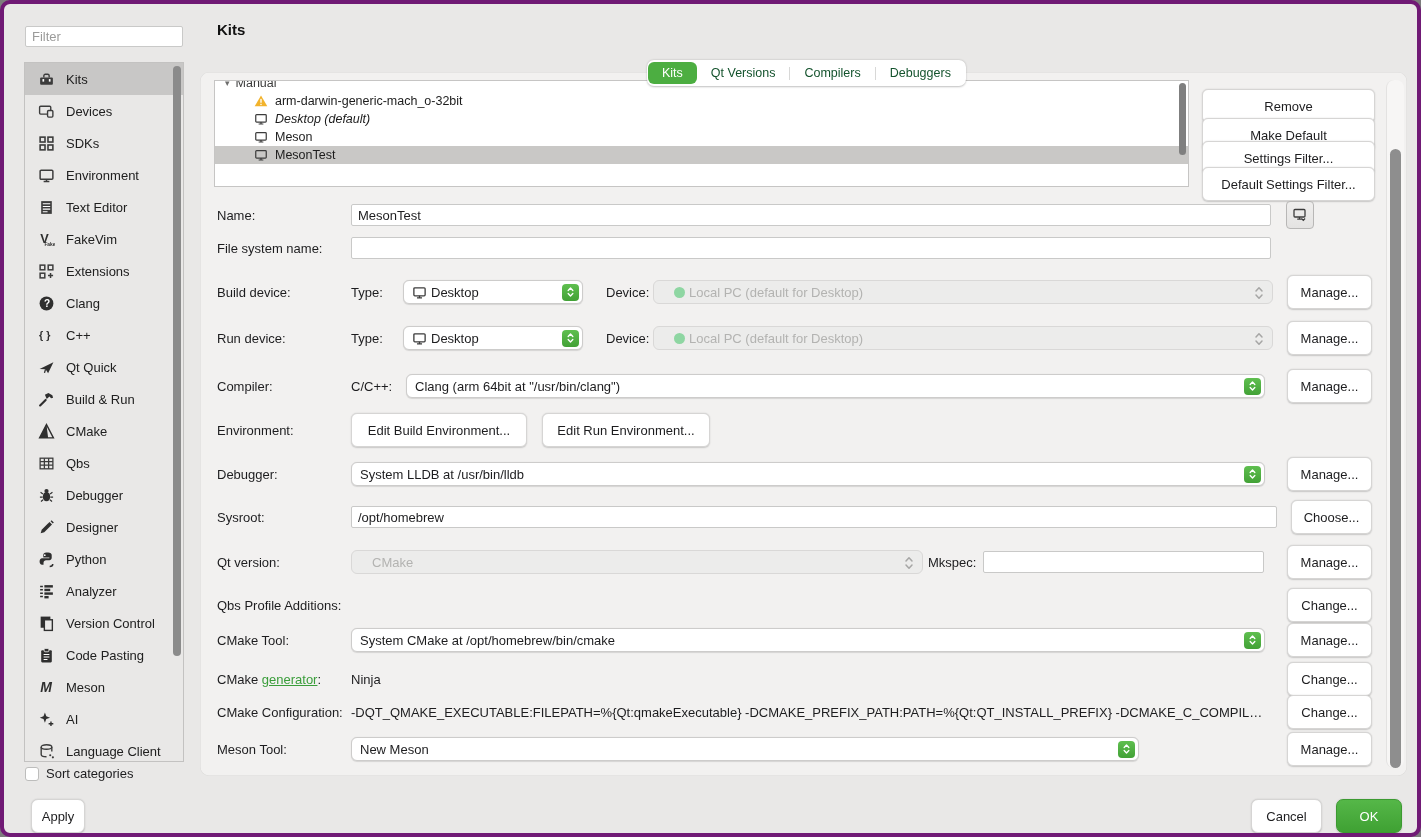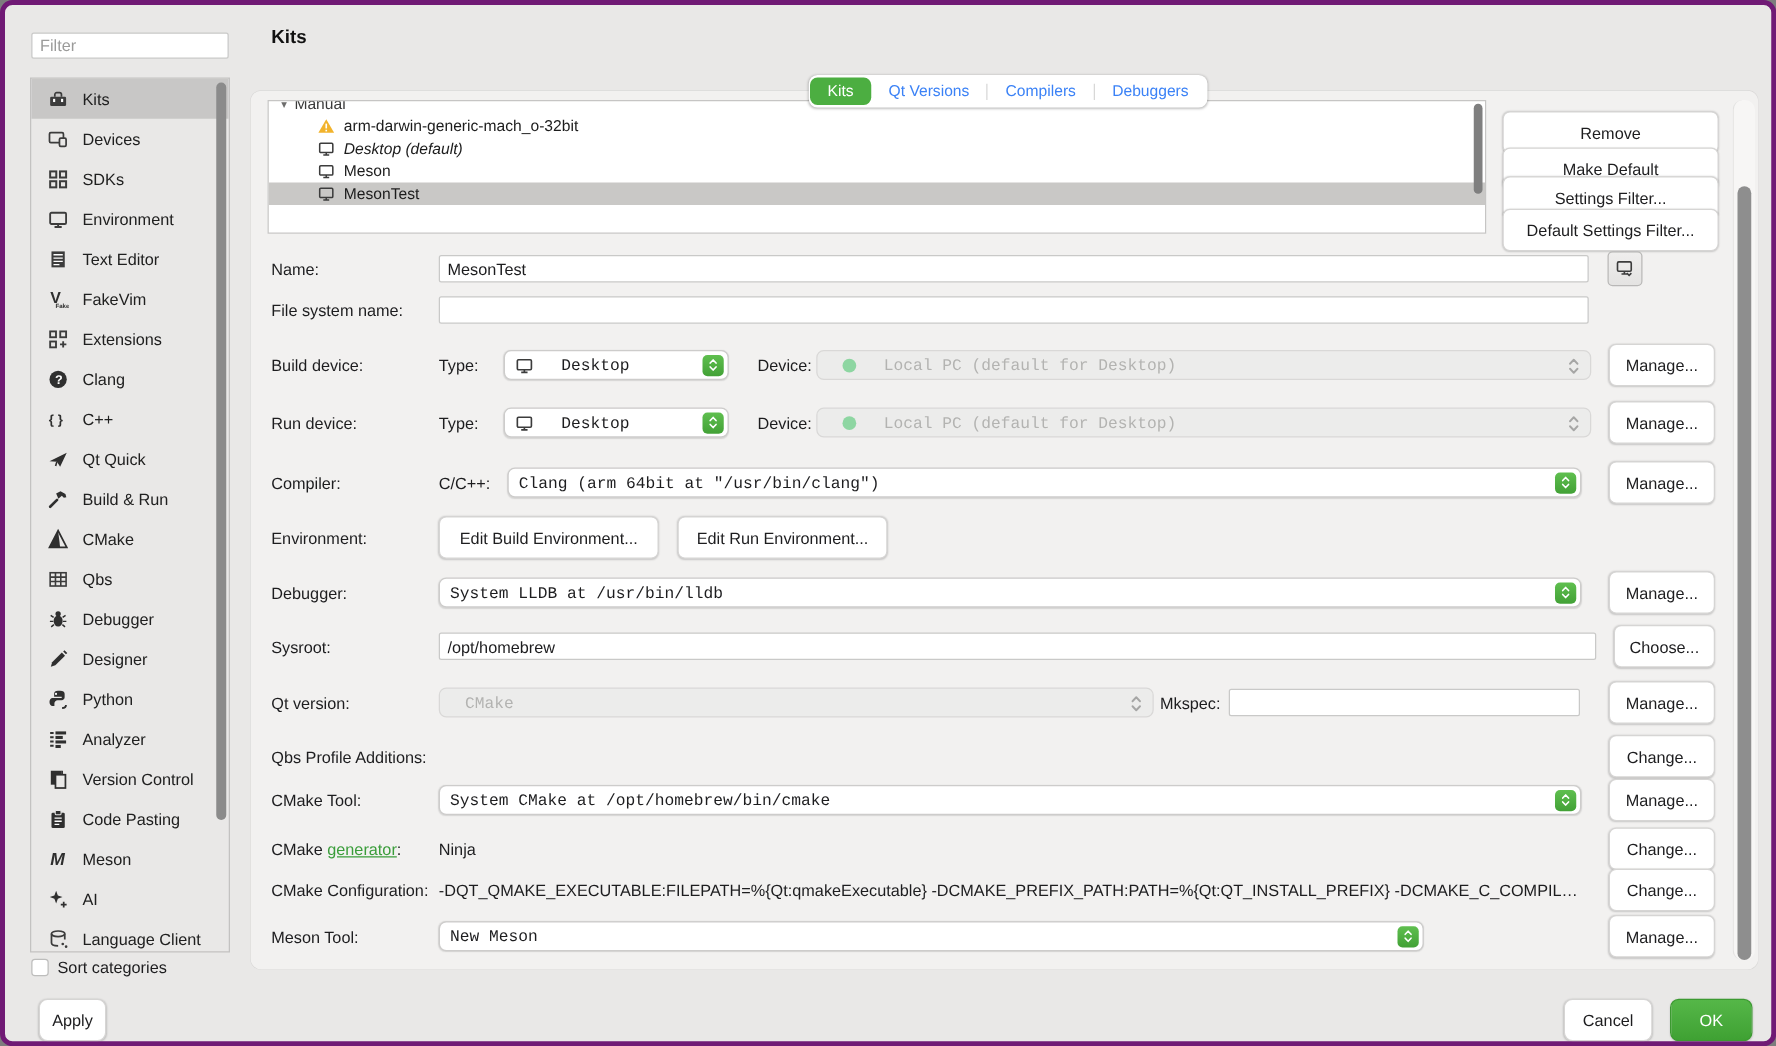--- a/index.html
+++ b/index.html
@@ -24,21 +24,21 @@
   
   .btn{display:flex;align-items:center;justify-content:center;background:#fff;border:1px solid #d6d5d4;
        border-radius:6px;box-shadow:0 .5px 1.5px rgba(0,0,0,.18);font:13px "Liberation Sans",sans-serif;
        color:#1d1d1f;box-sizing:border-box;cursor:default;white-space:nowrap;padding:16px 10px;}
   .apply{position:absolute;left:27px;top:795px;width:54px;height:23px;border-radius:7px;}
   
   .page-title{position:absolute;left:213px;top:17px;font-size:15px;font-weight:bold;color:#111;}
   .tabs{position:absolute;left:643px;top:56px;height:24px;display:flex;align-items:center;background:#fff;
         border-radius:7px;box-shadow:0 .5px 2px rgba(0,0,0,.25);padding:1px;z-index:5;}
   .tab{height:22px;display:flex;align-items:center;justify-content:center;padding:0 14px;font-size:12.5px;
-       border-radius:6px;color:#3b82f6;}
+       border-radius:6px;color:#14532d;}
   .tab.sel{background:#4cae41;color:#fff;}
   .tab-sep{width:1px;height:13px;background:#d8d8d7;}
   
   .panel{position:absolute;left:196px;top:68px;width:1207px;height:704px;background:#f2f1f0;
          border-radius:9px;box-shadow:0 0 0 .5px #d8d7d6 inset;}
   .kitlist{position:absolute;left:14px;top:8px;width:975px;height:107px;background:#fff;border:1px solid #c6c5c4;
            box-sizing:border-box;overflow:hidden;}
   .kitrows{margin-top:-7px;}
   .kitrow{height:18px;display:flex;align-items:center;gap:7px;font-size:12.5px;color:#1c1c1c;}
   .kitrow.group{padding-left:10px;gap:6px;color:#3a3a3a;}
@@ -49,21 +49,21 @@
   .kitrow.it .klabel{font-style:italic;}
   .tri{font-size:9px;color:#6d6d6c;}
   .kitlist-scroll{position:absolute;right:2px;top:2px;width:7px;height:72px;background:#7f7f7f;border-radius:4px;}
   .colbtn{position:absolute;left:1002px;width:173px;height:22px;}
   
   .frow{position:absolute;left:17px;width:1155px;display:flex;align-items:center;}
   .flabel{width:134px;flex:none;color:#1d1d1f;}
   .inp{height:22px;box-sizing:border-box;border:1px solid #c9c9c8;border-radius:2px;background:#fff;
        font:13px "Liberation Sans",sans-serif;padding:0 6px;color:#1d1d1f;}
   .popup{height:24px;box-sizing:border-box;background:#fff;border:1px solid #cdcccb;border-radius:6px;
-         display:flex;align-items:center;gap:22px;padding:0 3px 0 8px;box-shadow:0 .5px 1px rgba(0,0,0,.12);font-family:Liberation Mono, monospace;}
+         display:flex;align-items:center;gap:4px;padding:0 3px 0 8px;box-shadow:0 .5px 1px rgba(0,0,0,.12);}
   .popup-text{flex:1;font-size:13px;white-space:nowrap;overflow:hidden;text-overflow:ellipsis;}
   .popup-btn{width:17px;height:17px;flex:none;border-radius:4px;background:linear-gradient(#5fbf4f,#42a136);
              display:flex;align-items:center;justify-content:center;}
   .popup-btn svg{width:11px;height:14px;}
   .popup.dis{background:#ececeb;border-color:#d9d8d7;box-shadow:none;padding-left:20px;}
   .popup.dis .popup-text{color:#b3b3b1;}
   .plainchev{width:12px;height:16px;flex:none;margin-right:4px;}
   .dot{width:11px;height:11px;border-radius:50%;background:#8ed6a2;flex:none;}
   .mng{width:85px;height:22px;margin-left:auto;flex:none;}
   .sublabel{flex:none;color:#1d1d1f;}

